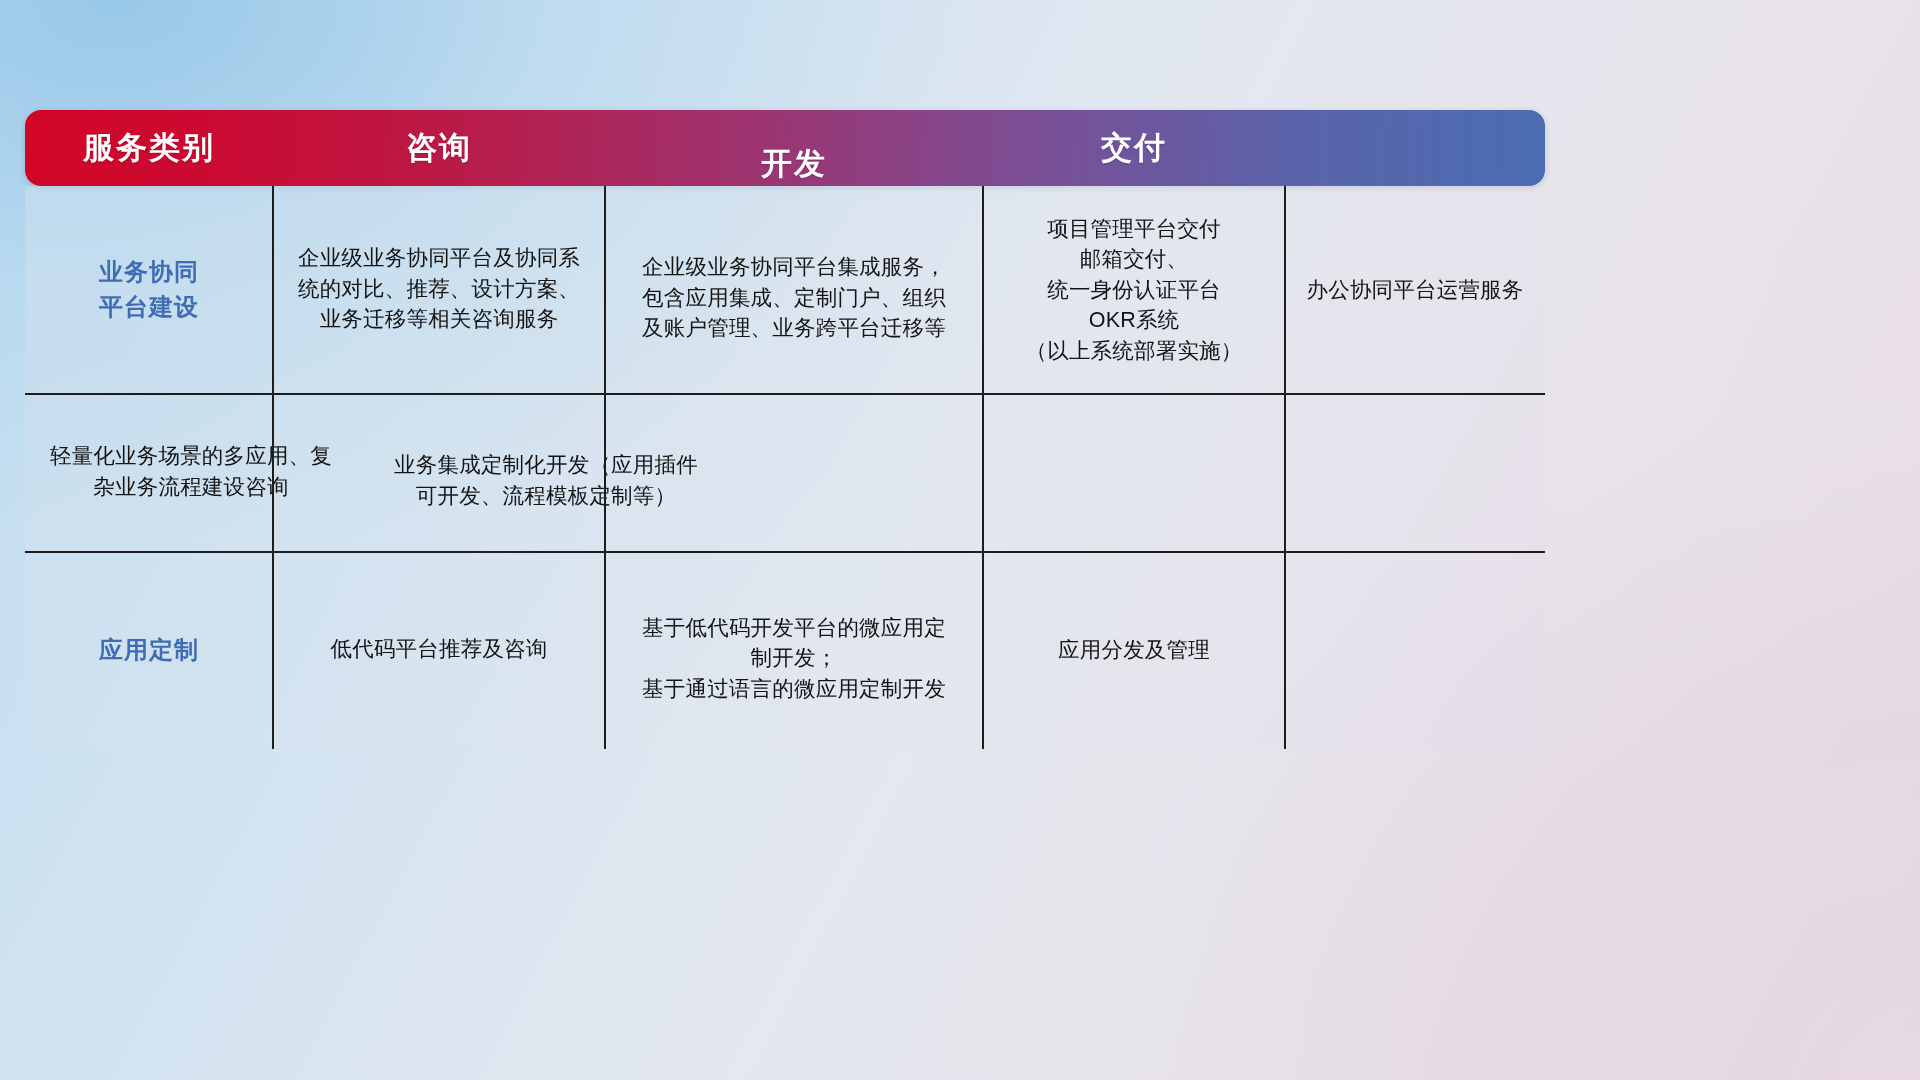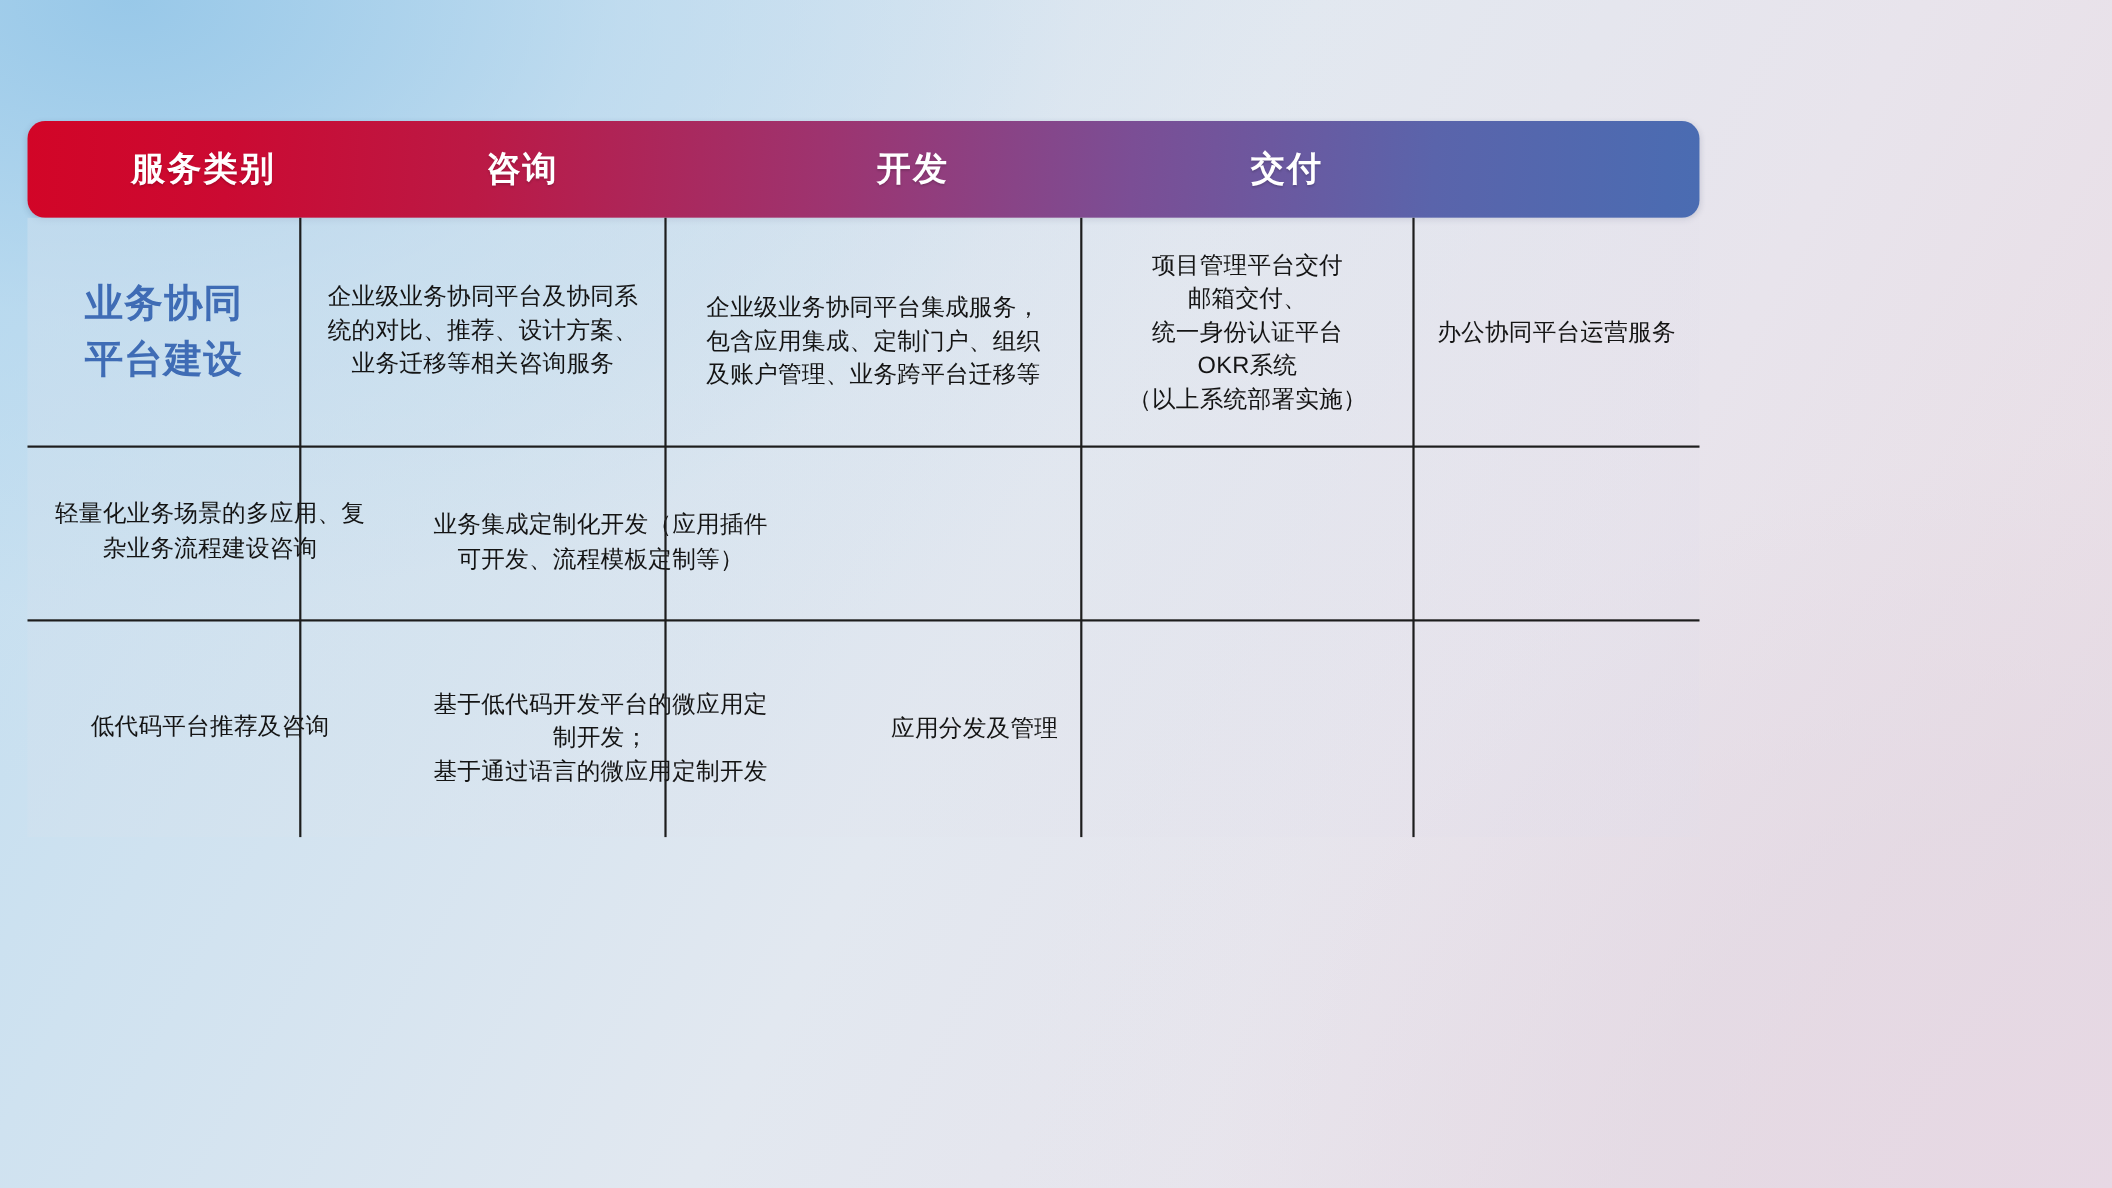--- a/index.html
+++ b/index.html
@@ -27,41 +27,40 @@
     position: absolute;
     left: 25px;
     top: 110px;
     width: 1520px;
     height: 663px;
   }
 
   
   .thead {
     position: relative;
-    height: 88px;
+    height: 76px;
     border-radius: 16px;
     background: linear-gradient(95deg,
         #d00425 0%,
         #c8072f 14%,
         #b51540 32%,
         #993croll 0%,
         #8e3573 0%);
     background: linear-gradient(93deg,
         #d20527 0%,
         #cb0a32 12%,
         #bb1945 27%,
         #9d3470 48%,
         #7b4e95 66%,
         #5a64ab 84%,
         #4a6cb2 100%);
     box-shadow: 0 2px 6px rgba(40,50,90,0.18);
     display: flex;
-    align-items: flex-end;
+    align-items: flex-start;
     overflow: hidden;
-    padding-left: 36px;
   }
   .th {
     display: flex;
     align-items: center;
     justify-content: center;
     height: 100%;
     color: #ffffff;
     font-size: 31px;
     font-weight: bold;
     letter-spacing: 2px;
@@ -101,21 +100,21 @@
   }
 
   .cell-text {
     font-size: 21.5px;
     line-height: 1.42;
     color: #141414;
     white-space: pre-line;
     letter-spacing: 0.2px;
   }
   .cat-text {
-    font-size: 35px;
+    font-size: 24px;
     font-weight: bold;
     color: #3f6cb5;
     line-height: 1.45;
     white-space: pre-line;
     letter-spacing: 1px;
   }
 
   
   .hrule {
     position: absolute;
@@ -210,20 +209,23 @@
           </div>
           <div class="td c3">
             <span class="cell-text"></span>
           </div>
           <div class="td c4">
             <span class="cell-text"></span>
           </div>
         </div>
 
         <div class="tr r2">
+          <div class="td c0">
+            <span class="cat-text">应用定制</span>
+          </div>
           <div class="td c1">
             <span class="cell-text">低代码平台推荐及咨询</span>
           </div>
           <div class="td c2">
             <span class="cell-text">基于低代码开发平台的微应用定
 制开发；
 基于通过语言的微应用定制开发</span>
           </div>
           <div class="td c3">
             <span class="cell-text">应用分发及管理</span>

